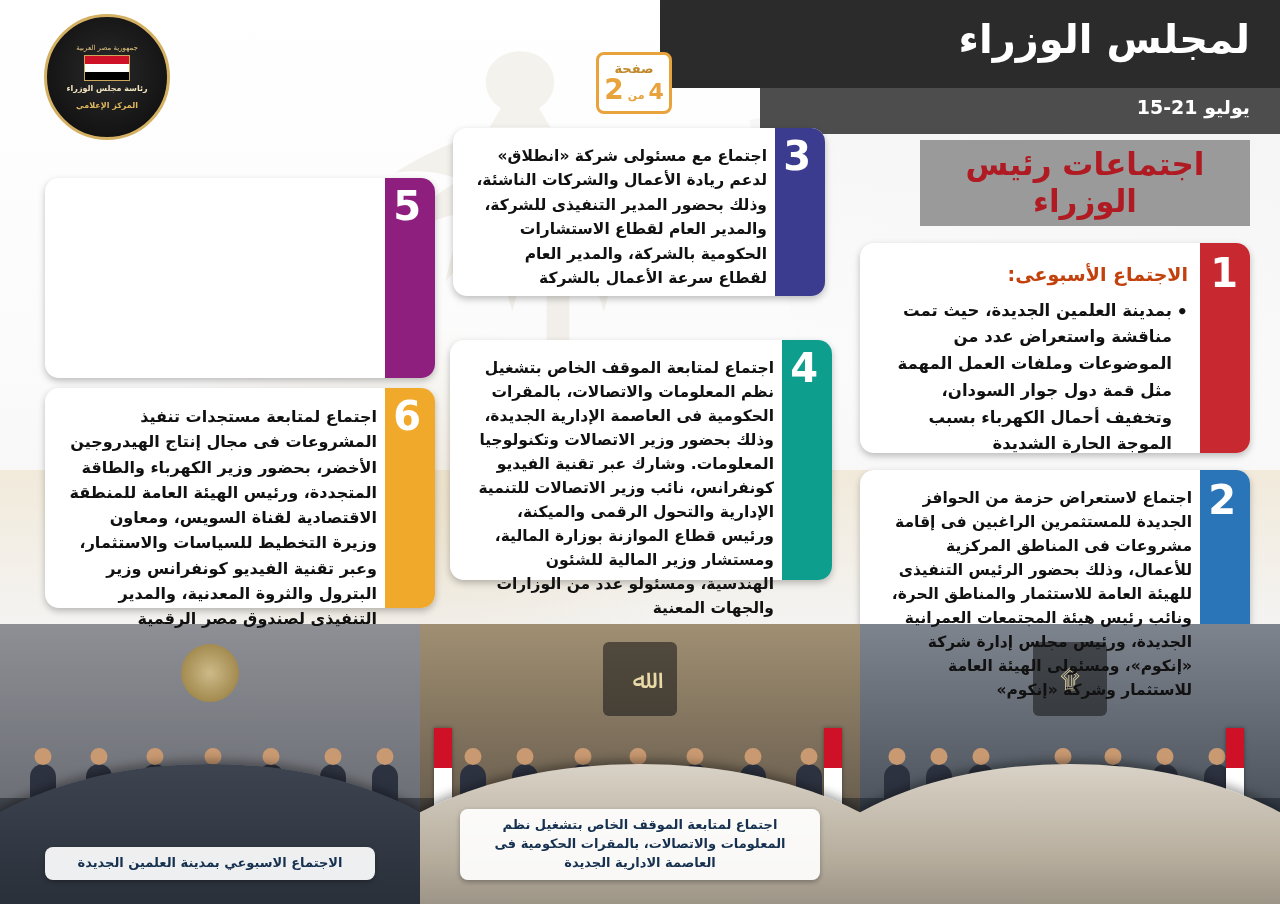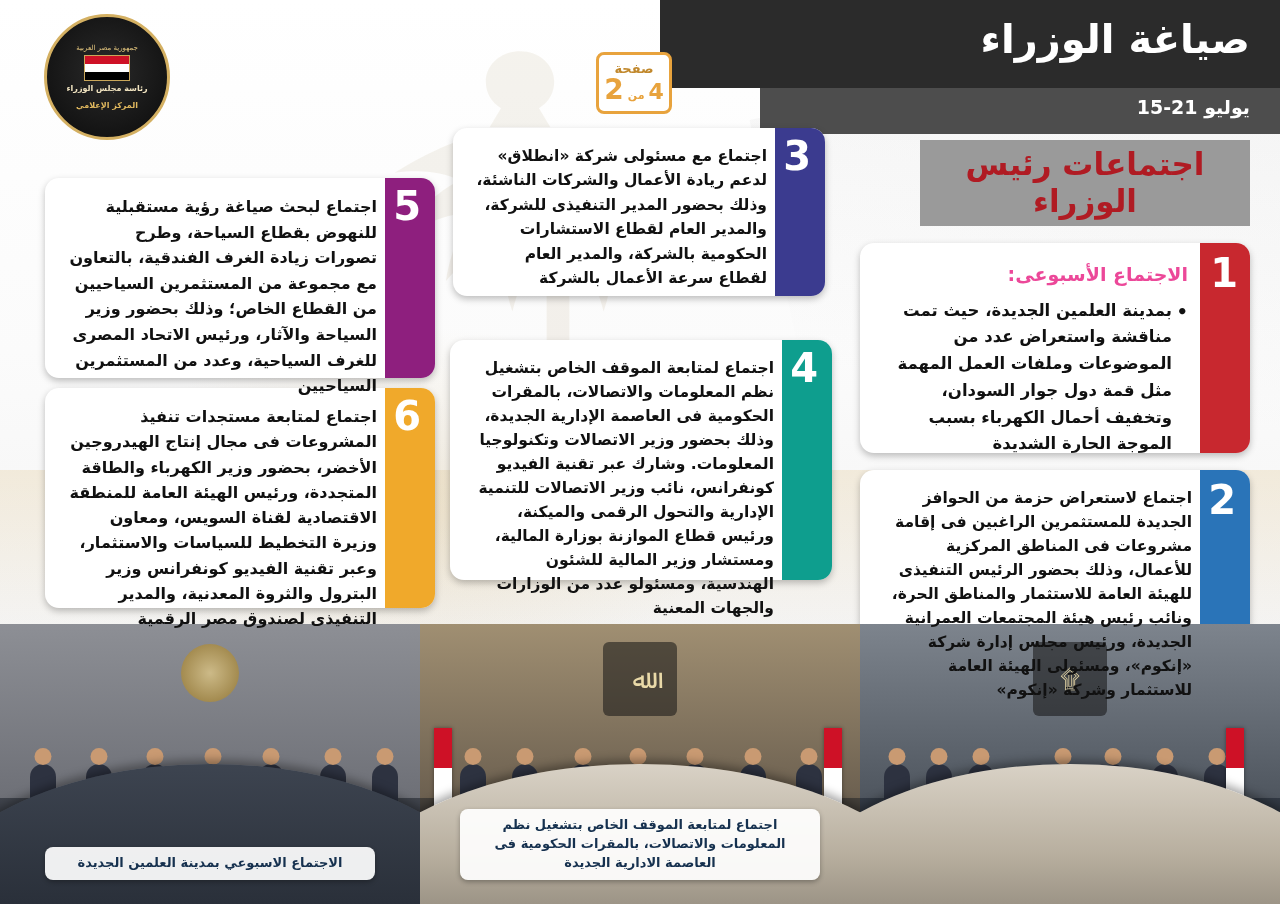--- a/index.html
+++ b/index.html
@@ -138,21 +138,21 @@
   .card .tab {
     position: absolute; top: 0; right: 0; width: 50px; height: 100%;
     border-radius: 0 14px 14px 0;
   }
   .card .body { position: relative; z-index: 2; }
 
   
   #card1 { right: 30px; top: 243px; width: 390px; height: 210px; padding-right: 62px; }
   #card1 .tab { background: #c8282f; }
   #card1 .num { right: 12px; top: 10px; }
-  #card1 .c1-head { color: #ec4899; font-size: 19px; font-weight: bold; margin-bottom: 8px; }
+  #card1 .c1-head { color: #c2410c; font-size: 19px; font-weight: bold; margin-bottom: 8px; }
   #card1 ul { list-style: none; }
   #card1 li { position: relative; padding-right: 16px; }
   #card1 li::before {
     content: "•"; position: absolute; right: 0; top: -1px; color: #111; font-size: 18px;
   }
 
   
   #card2 { right: 30px; top: 470px; width: 390px; height: 220px; padding-right: 58px; font-size: 15.5px; line-height: 1.55; }
   #card2 .tab { background: #2a74b8; }
   #card2 .num { right: 14px; top: 10px; }
@@ -250,21 +250,21 @@
   <svg class="bg-eagle" viewBox="0 0 200 240">
     <g fill="#b9a77e">
       <path d="M100 18c-10 0-18 7-18 16 0 6 3 11 8 14l-6 10h32l-6-10c5-3 8-8 8-14 0-9-8-16-18-16z"></path>
       <path d="M100 60c-22 0-40 6-66 22 16-2 26 0 34 4-12 6-22 16-30 30 14-9 26-13 38-13-8 10-13 22-15 36 12-14 23-22 34-26-4 14-4 28 1 42 4-16 10-27 18-35v52h12v-52c8 8 14 19 18 35 5-14 5-28 1-42 11 4 22 12 34 26-2-14-7-26-15-36 12 0 24 4 38 13-8-14-18-24-30-30 8-4 18-6 34-4-26-16-44-22-66-22z"></path>
       <path d="M78 176h44v14H78zM72 192h56v12H72z"></path>
     </g>
   </svg>
 
   <div class="header-bar"></div>
   <div class="header-bar2"></div>
-  <div class="header-title-big">صياغة الوزراء</div>
+  <div class="header-title-big">لمجلس الوزراء</div>
   <div class="header-date">15-21 يوليو</div>
 
   <div class="page-badge">
     <div class="pb-word">صفحة</div>
     <div class="pb-nums">
       <span class="pb-tot">4</span>
       <span class="pb-of">من</span>
       <span class="pb-cur">2</span>
     </div>
   </div>
@@ -307,21 +307,20 @@
 
   <div class="card" id="card4">
     <div class="tab" style="background: rgb(14, 158, 142);"></div>
     <div class="num">4</div>
     <div class="body">اجتماع لمتابعة الموقف الخاص بتشغيل نظم المعلومات والاتصالات، بالمقرات الحكومية فى العاصمة الإدارية الجديدة، وذلك بحضور وزير الاتصالات وتكنولوجيا المعلومات. وشارك عبر تقنية الفيديو كونفرانس، نائب وزير الاتصالات للتنمية الإدارية والتحول الرقمى والميكنة، ورئيس قطاع الموازنة بوزارة المالية، ومستشار وزير المالية للشئون الهندسية، ومسئولو عدد من الوزارات والجهات المعنية</div>
   </div>
 
   <div class="card" id="card5">
     <div class="tab" style="background: rgb(142, 31, 126);"></div>
     <div class="num">5</div>
-    <div class="body">اجتماع لبحث صياغة رؤية مستقبلية للنهوض بقطاع السياحة، وطرح تصورات زيادة الغرف الفندقية، بالتعاون مع مجموعة من المستثمرين السياحيين من القطاع الخاص؛ وذلك بحضور وزير السياحة والآثار، ورئيس الاتحاد المصرى للغرف السياحية، وعدد من المستثمرين السياحيين</div>
   </div>
 
   <div class="card" id="card6">
     <div class="tab" style="background: rgb(240, 169, 43);"></div>
     <div class="num">6</div>
     <div class="body">اجتماع لمتابعة مستجدات تنفيذ المشروعات فى مجال إنتاج الهيدروجين الأخضر، بحضور وزير الكهرباء والطاقة المتجددة، ورئيس الهيئة العامة للمنطقة الاقتصادية لقناة السويس، ومعاون وزيرة التخطيط للسياسات والاستثمار، وعبر تقنية الفيديو كونفرانس وزير البترول والثروة المعدنية، والمدير التنفيذى لصندوق مصر الرقمية</div>
   </div>
 
   <div class="photos">
 

